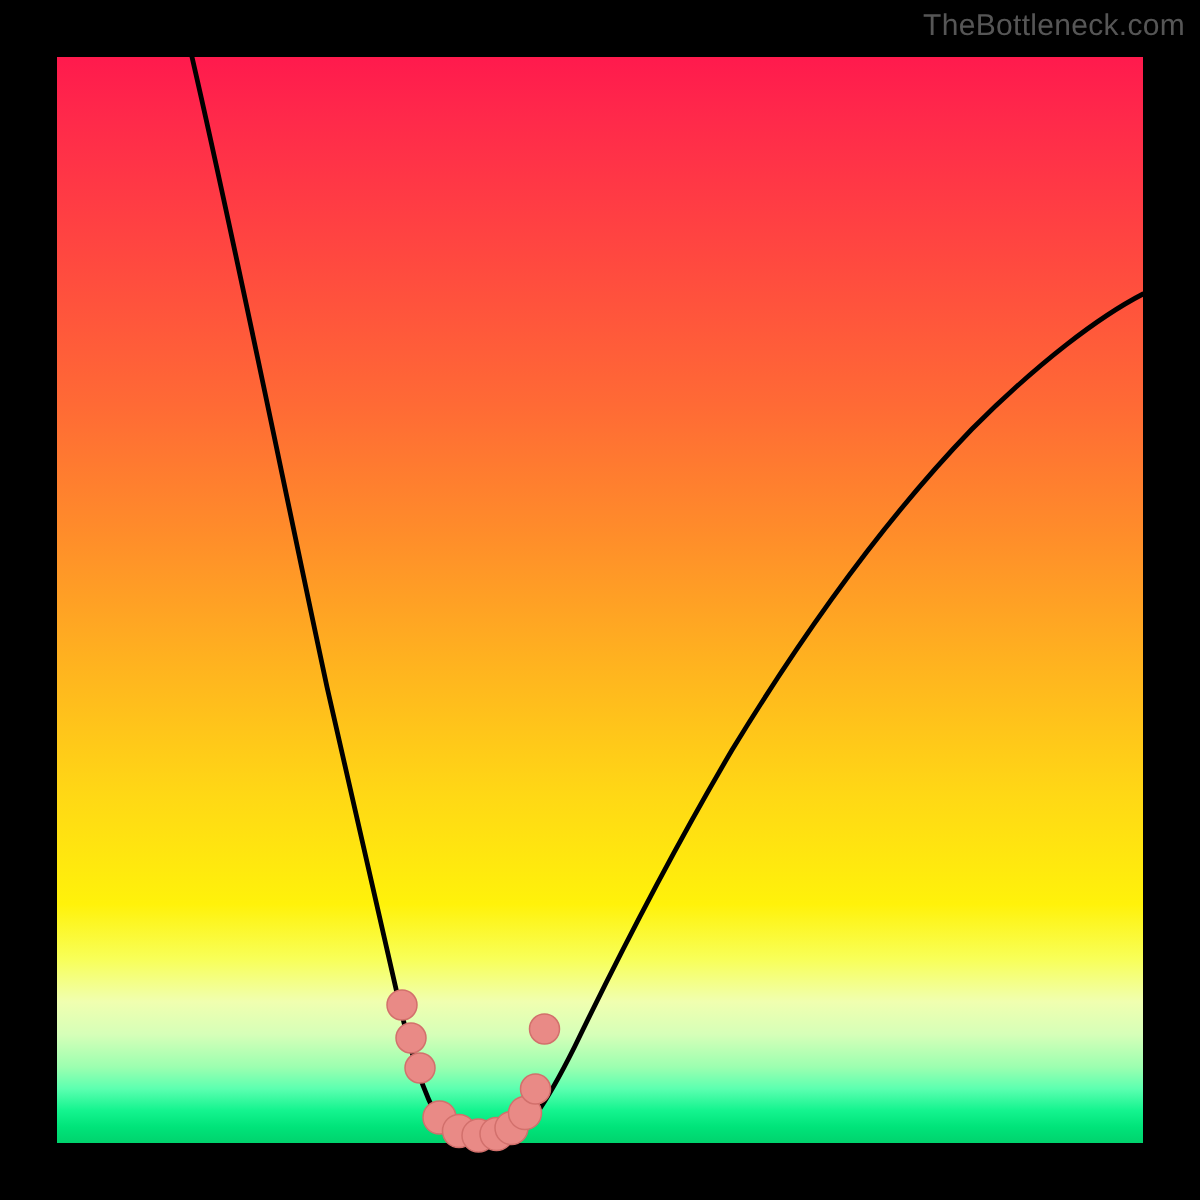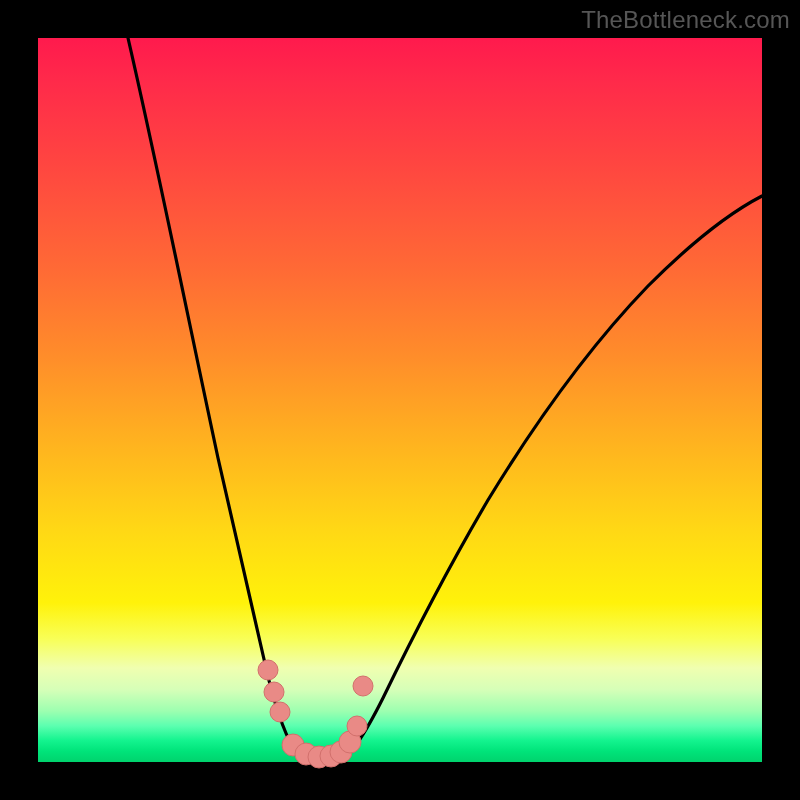--- a/index.html
+++ b/index.html
@@ -42,21 +42,21 @@
       #14f48f 97%,
       #00e47a 98.5%,
       #00d36d 100%
     );
   }
   .watermark {
     position: absolute;
     top: 6px;
     right: 10px;
     color: #565656;
-    font-size: 24px;
+    font-size: 20px;
     font-weight: 500;
     letter-spacing: 0.2px;
     user-select: none;
   }
   svg.curves {
     position: absolute;
     left: 0;
     top: 0;
     width: 724px;
     height: 724px;

